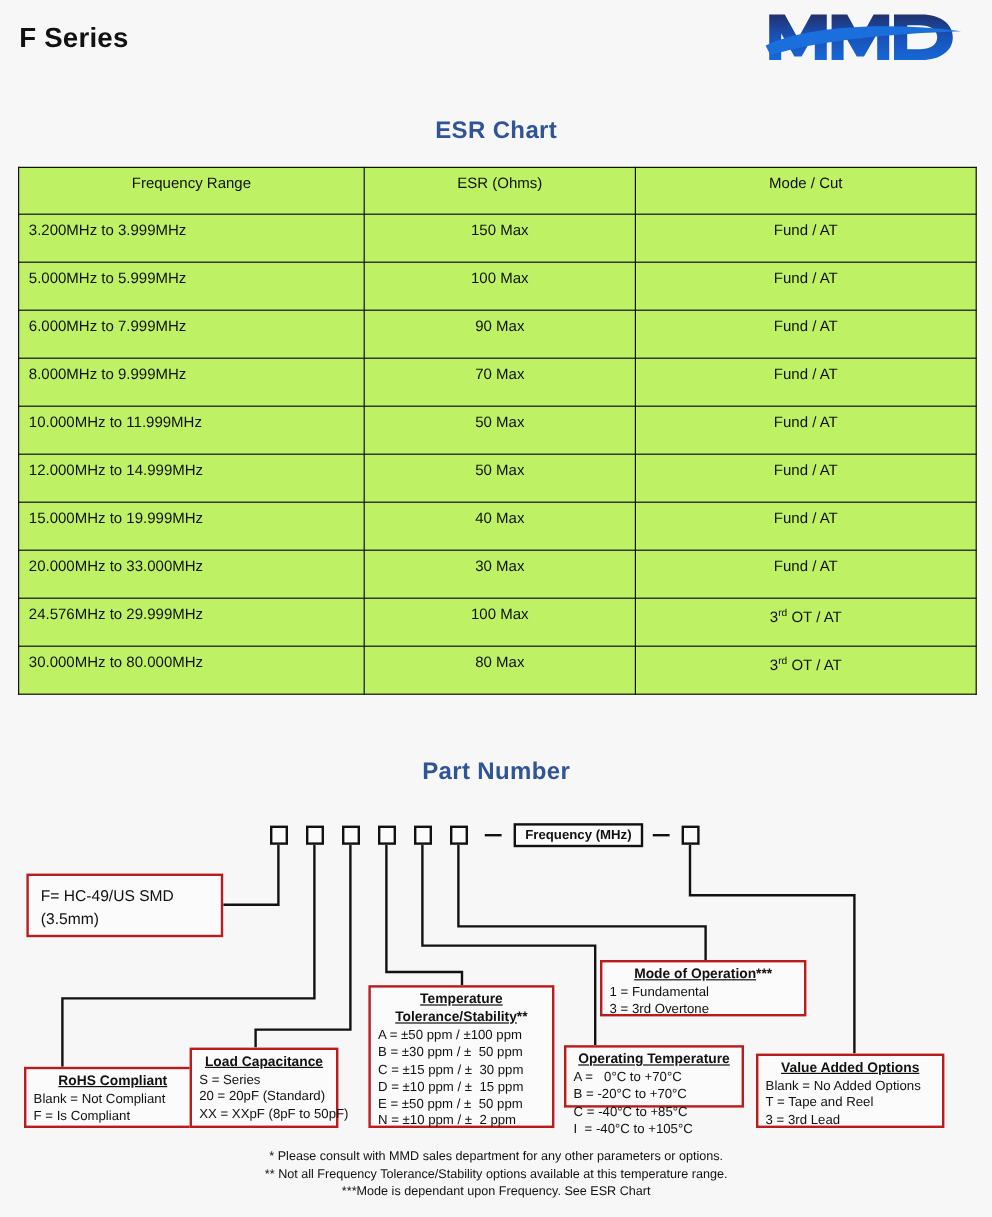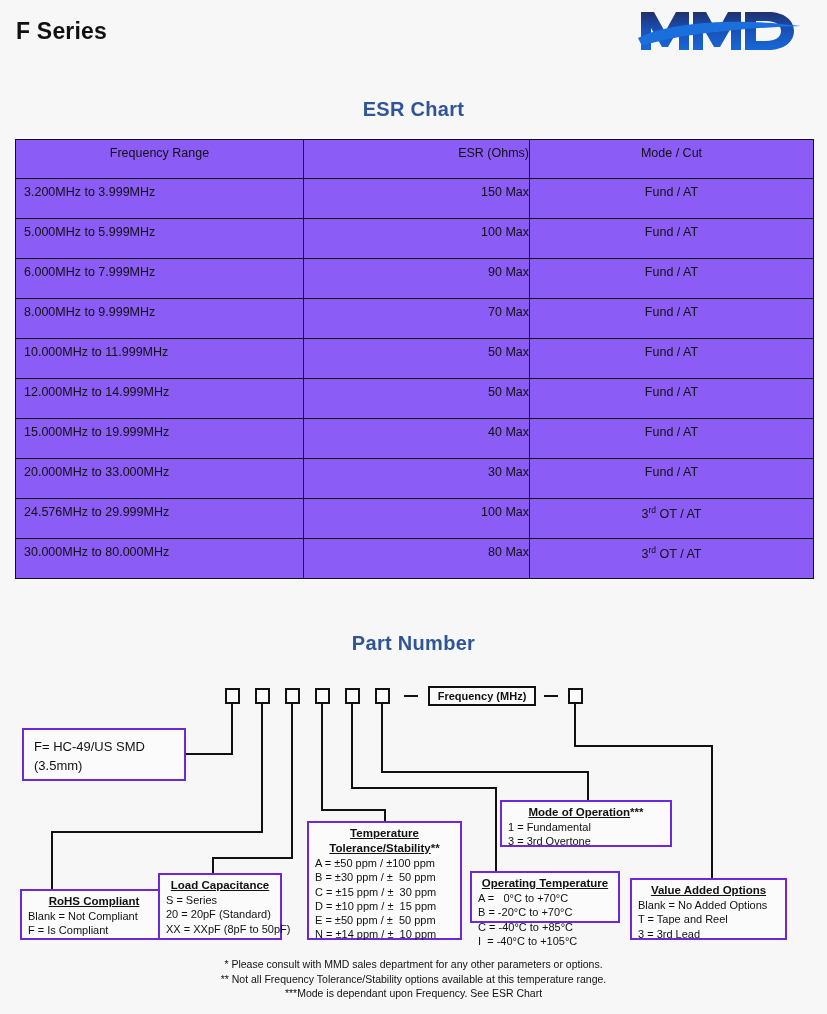--- a/index.html
+++ b/index.html
@@ -50,34 +50,34 @@
   #pn-title  { top: 632px; }
 
   
   .esr-table {
     position: absolute;
     left: 15px;
     top: 139px;
     width: 797px;
     border-collapse: collapse;
     table-layout: fixed;
-    background: #8b5cf6;
+    background: #bef264;
   }
   .esr-table td, .esr-table th {
     border: 1px solid #111;
     font-size: 12.5px;
     font-weight: normal;
     height: 24px;
     padding: 6px 0 8px 0;
     vertical-align: top;
     color: #111;
   }
   .esr-table th { text-align: center; }
   .esr-table .c-freq   { width: 287px; text-align: left; padding-left: 8px; }
-  .esr-table .c-esr    { width: 225px; text-align: right; }
+  .esr-table .c-esr    { width: 225px; text-align: center; }
   .esr-table .c-mode   { width: 283px; text-align: center; }
   .esr-table thead th.c-freq { text-align: center; padding-left: 0; }
   .esr-table tbody tr td { height: 25px; }
   sup { font-size: 8.5px; vertical-align: super; }
 
   
   .pn-area {
     position: absolute;
     left: 0; top: 660px;
     width: 827px; height: 354px;
@@ -104,21 +104,21 @@
     font-size: 11px;
     font-weight: bold;
     text-align: center;
     line-height: 16px;
     height: 20px;
     padding: 0 6px;
   }
 
   .info-box {
     position: absolute;
-    border: 2px solid #6d28d9;
+    border: 2px solid #b91c1c;
     background: #fbfbfb;
     box-sizing: border-box;
     font-size: 11px;
     line-height: 14.5px;
     color: #111;
     padding: 3px 6px 4px 6px;
   }
   .info-box .ib-title {
     display: block;
     text-align: center;
@@ -320,21 +320,21 @@
   </div>
 
   <div class="info-box" id="box-temp">
     <span class="ib-title">Temperature</span>
     <span class="ib-title"><span>Tolerance/Stability</span><span class="nounder">**</span></span>
     <span class="ib-line">A = ±50 ppm / ±100 ppm</span>
     <span class="ib-line">B = ±30 ppm / ±  50 ppm</span>
     <span class="ib-line">C = ±15 ppm / ±  30 ppm</span>
     <span class="ib-line">D = ±10 ppm / ±  15 ppm</span>
     <span class="ib-line">E = ±50 ppm / ±  50 ppm</span>
-    <span class="ib-line">N = ±14 ppm / ±  10 ppm</span>
+    <span class="ib-line">N = ±10 ppm / ±  2 ppm</span>
   </div>
 
   <div class="info-box" id="box-optemp">
     <span class="ib-title">Operating Temperature</span>
     <span class="ib-line">A =   0°C to +70°C</span>
     <span class="ib-line">B = -20°C to +70°C</span>
     <span class="ib-line">C = -40°C to +85°C</span>
     <span class="ib-line">I  = -40°C to +105°C</span>
   </div>
 

